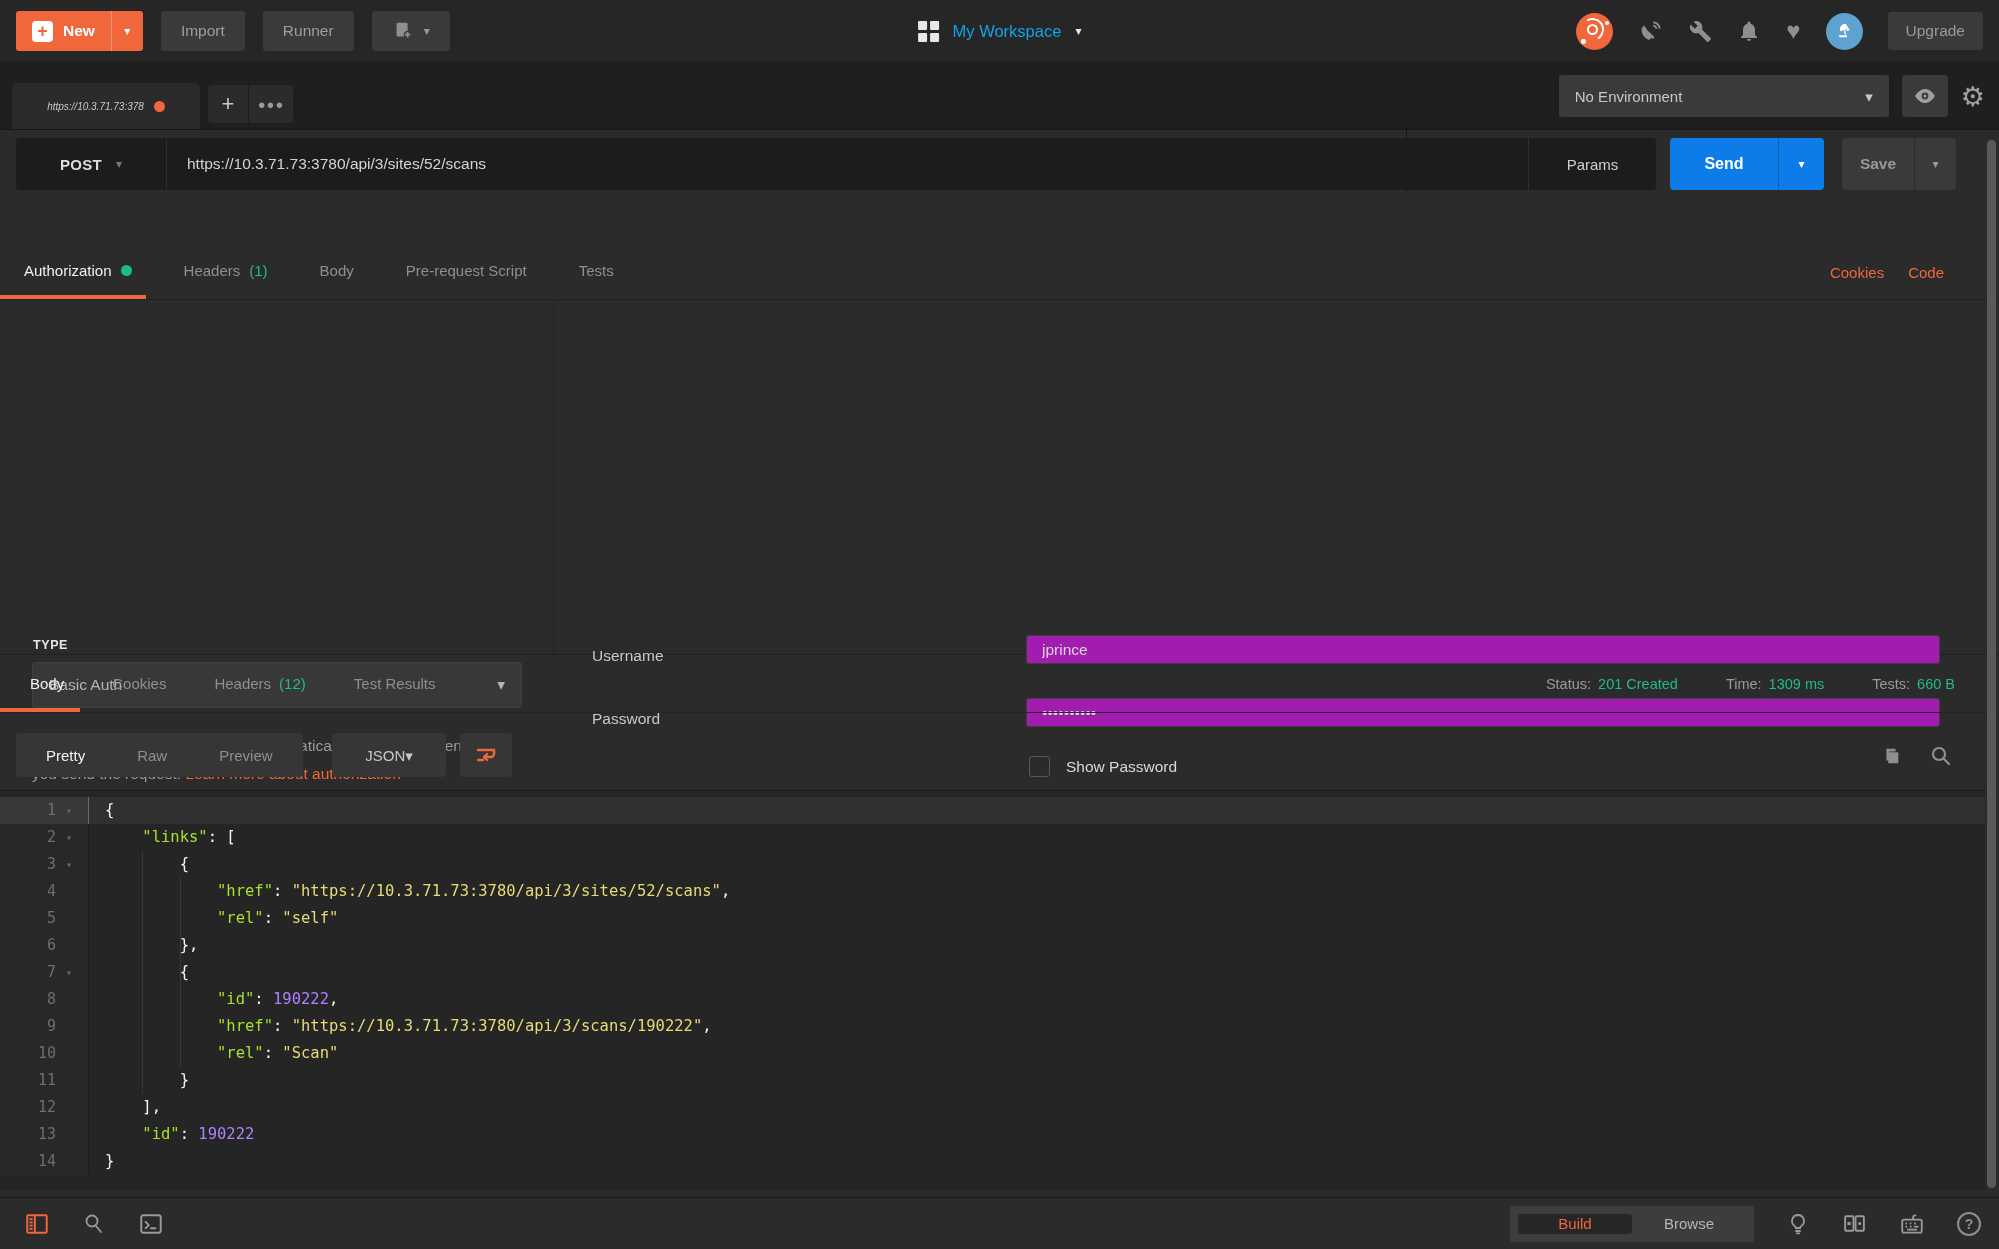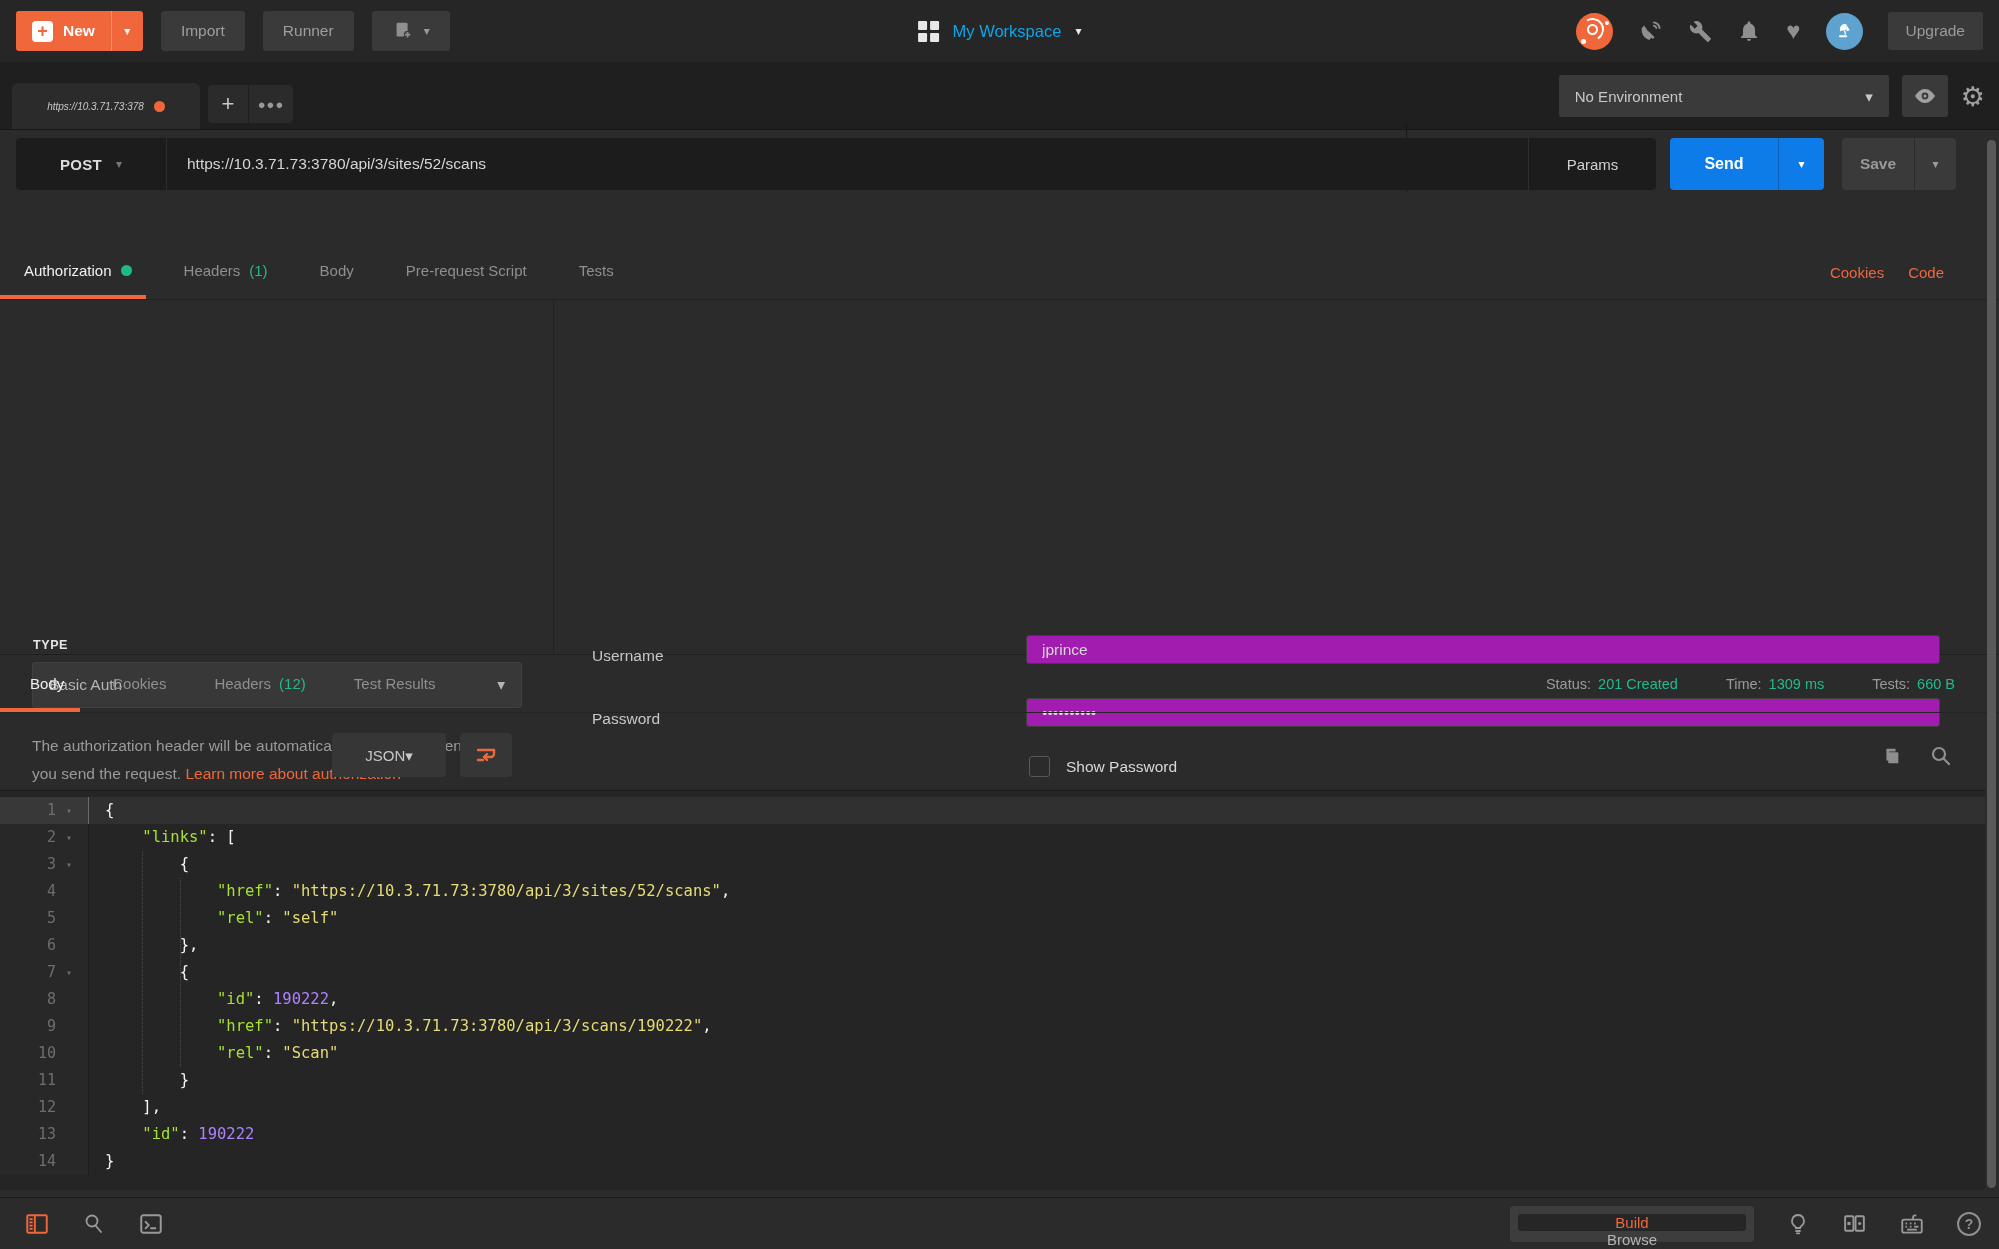--- a/index.html
+++ b/index.html
@@ -128,21 +128,21 @@
   .iguide { position:absolute; width:0; border-left:1px dotted #4a4a4a; }
   .ig1 { left:142px; top:60px; height:243px; }
   .ig2 { left:180px; top:87px; height:189px; }
 
   
   .statusbar { position:absolute; left:0; top:1197px; width:1999px; height:52px; background:#2b2b2b; border-top:1px solid #1a1a1a; }
   .sb-left { position:absolute; left:24px; top:0; height:100%; display:flex; align-items:center; gap:32px; }
   .sb-left > * { cursor:pointer; }
   .sb-right { position:absolute; right:18px; top:0; height:100%; display:flex; align-items:center; gap:32px; }
   .sb-right > * { cursor:pointer; }
-  .bb-toggle { width:244px; height:36px; background:#3d3d3d; border-radius:3px; display:flex; padding:8px;flex-direction:column; }
+  .bb-toggle { width:244px; height:36px; background:#3d3d3d; border-radius:3px; display:flex; padding:8px; }
   .bb-seg { flex:1; display:flex; align-items:center; justify-content:center; font-size:15px; border-radius:3px; cursor:pointer; }
   .bb-build { background:#262626; color:#f0673c; }
   .bb-browse { color:#b5b5b5; }
   .help-circ { width:24px; height:24px; border:2px solid #8f8f8f; border-radius:50%; color:#8f8f8f; font-size:14px; font-weight:bold; display:flex; align-items:center; justify-content:center; }
 
   
   .vscroll { position:absolute; right:3px; top:140px; width:9px; height:1048px; background:#5a5a5a; border-radius:5px; cursor:pointer; }
 </style>
 </head>
 <body>
@@ -355,20 +355,25 @@
           <span class="sc-value">1309 ms</span>
         </span>
       <span class="sc-group">
           <span class="sc-label">Tests:</span>
           <span class="sc-value">660 B</span>
         </span>
     </div>
   </div>
 
   <div class="resp-toolbar">
+    <div class="viewmodes">
+      <span class="vm active">Pretty</span>
+      <span class="vm">Raw</span>
+      <span class="vm">Preview</span>
+    </div>
     <div class="fmt-select">
       <span>JSON</span>
       <span class="caret">▾</span>
     </div>
     <div class="wrap-btn">
       <span>
         <svg width="24" height="24" viewBox="0 0 24 24" fill="none" stroke="#f0673c" stroke-width="2.4" stroke-linecap="round" stroke-linejoin="round">
             <path d="M4 7h16"></path>
             <path d="M4 17h5"></path>
             <path d="M20 7v4a3 3 0 0 1-3 3h-7"></path>

